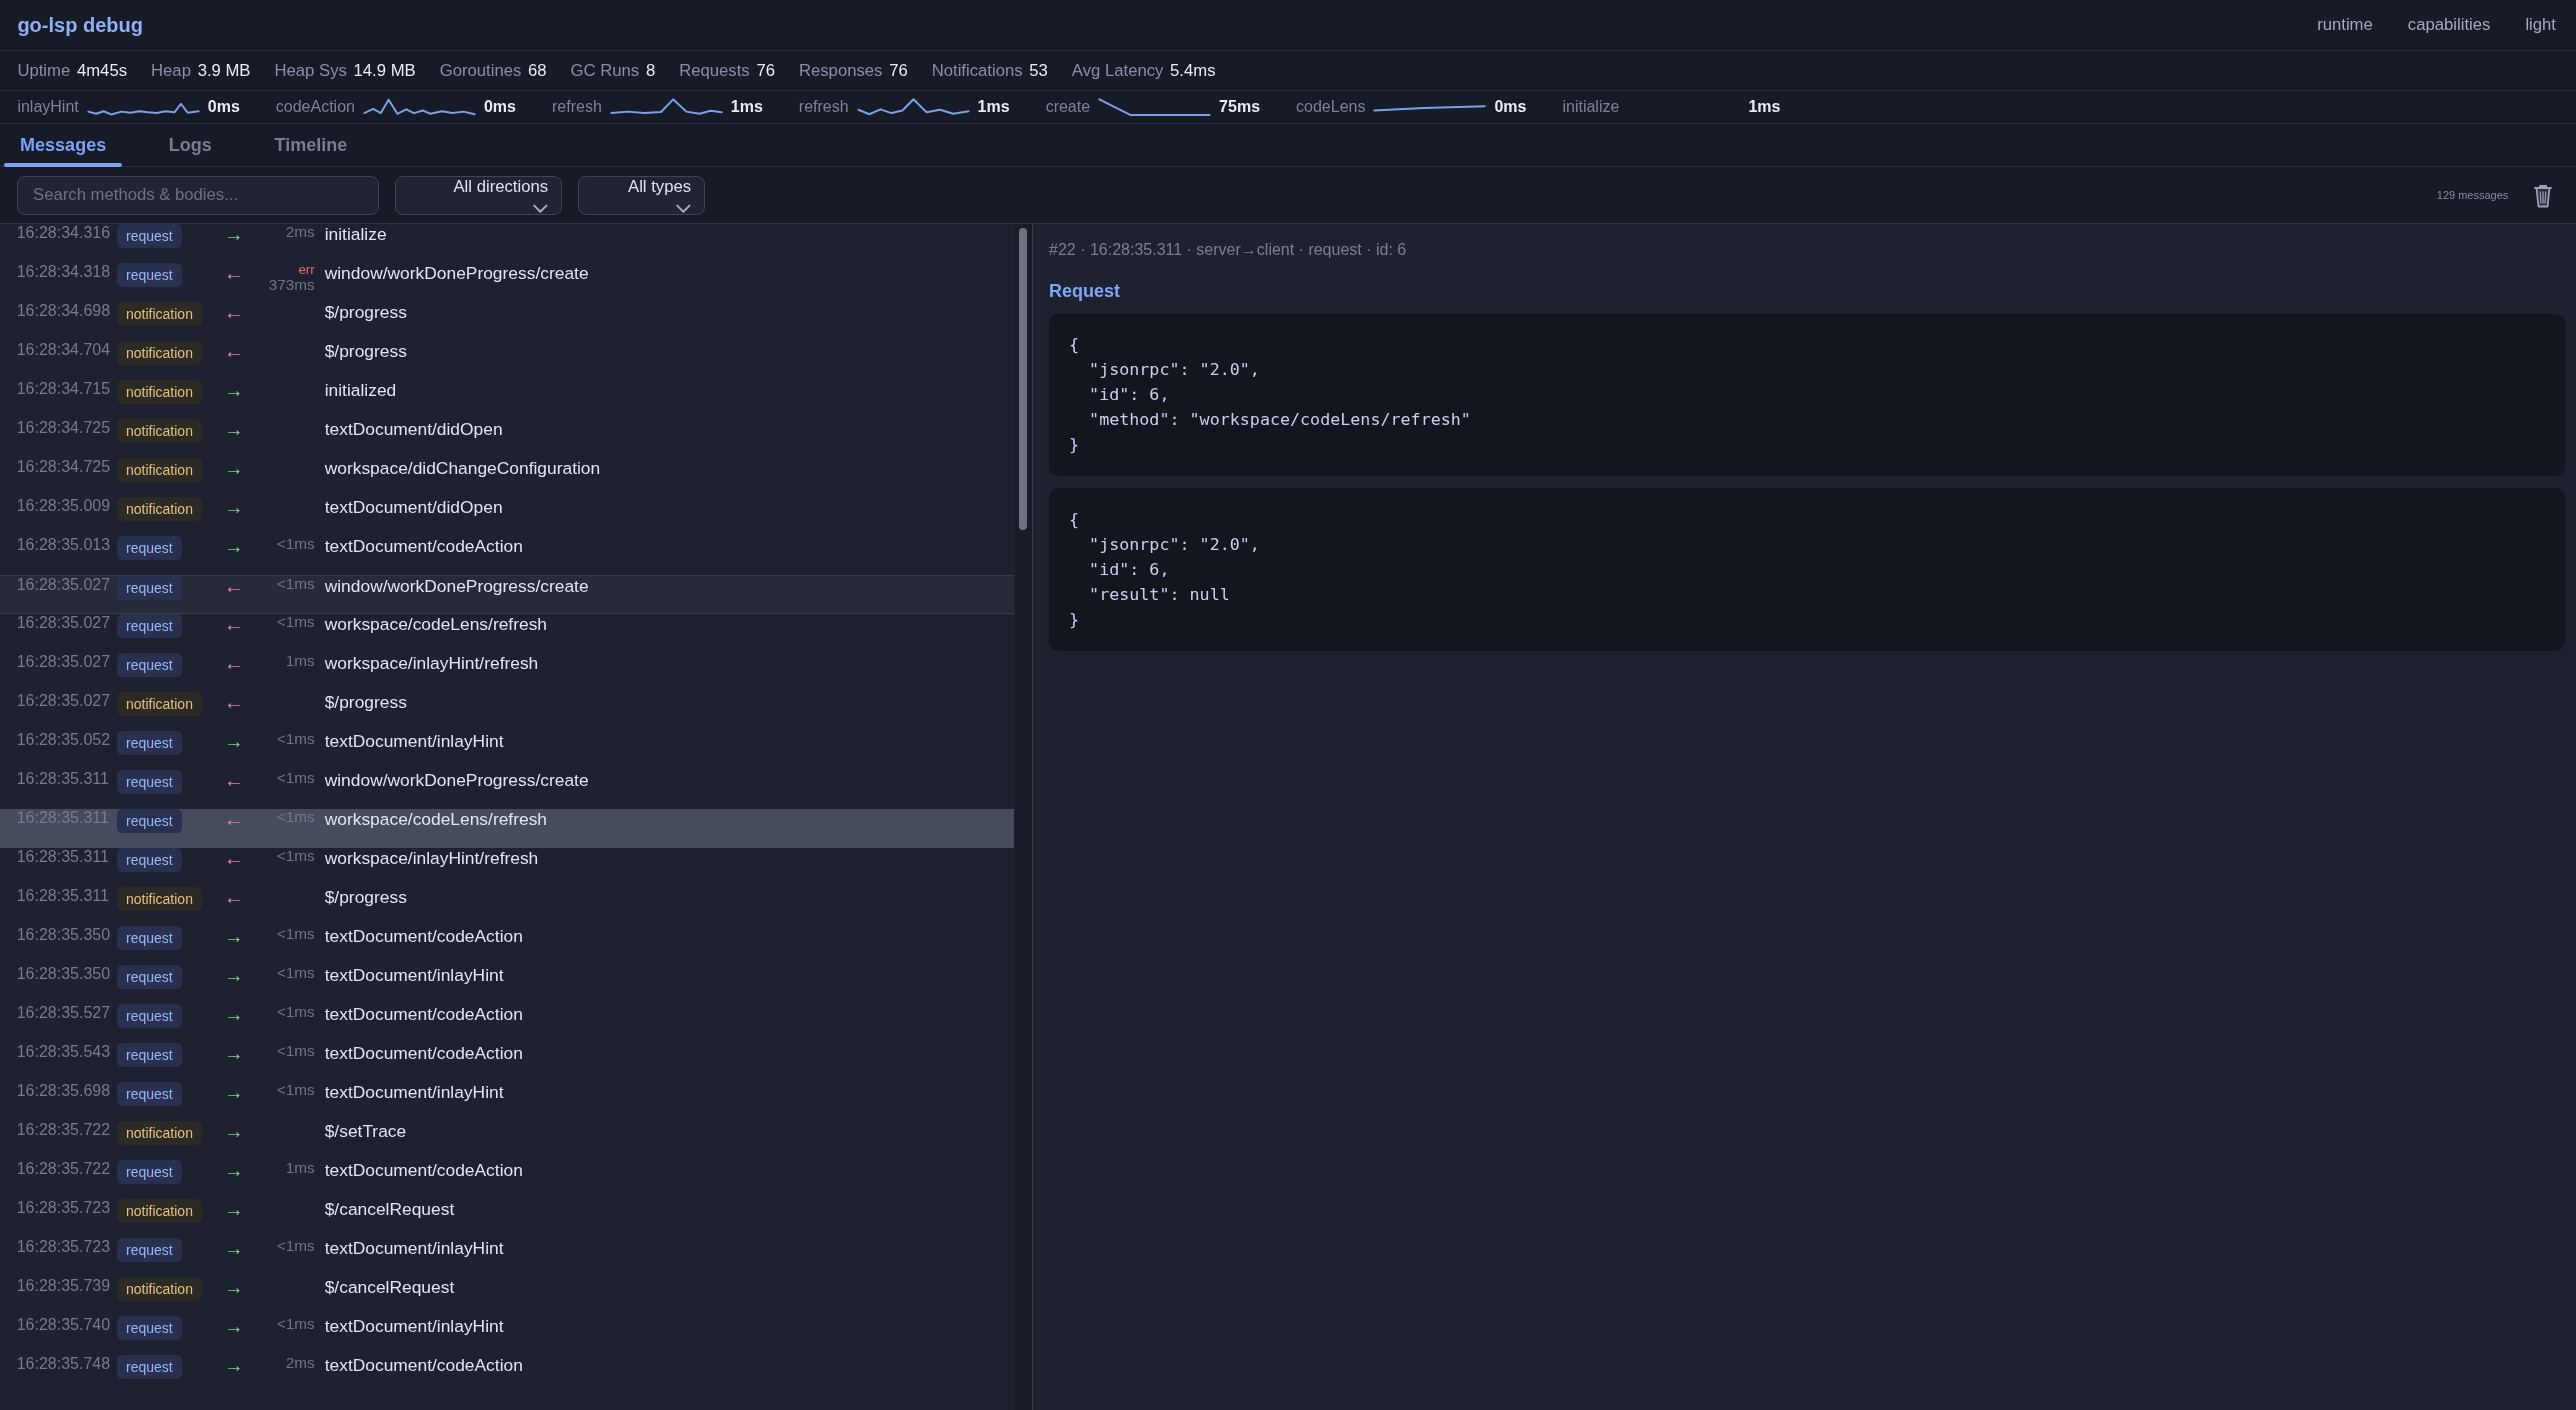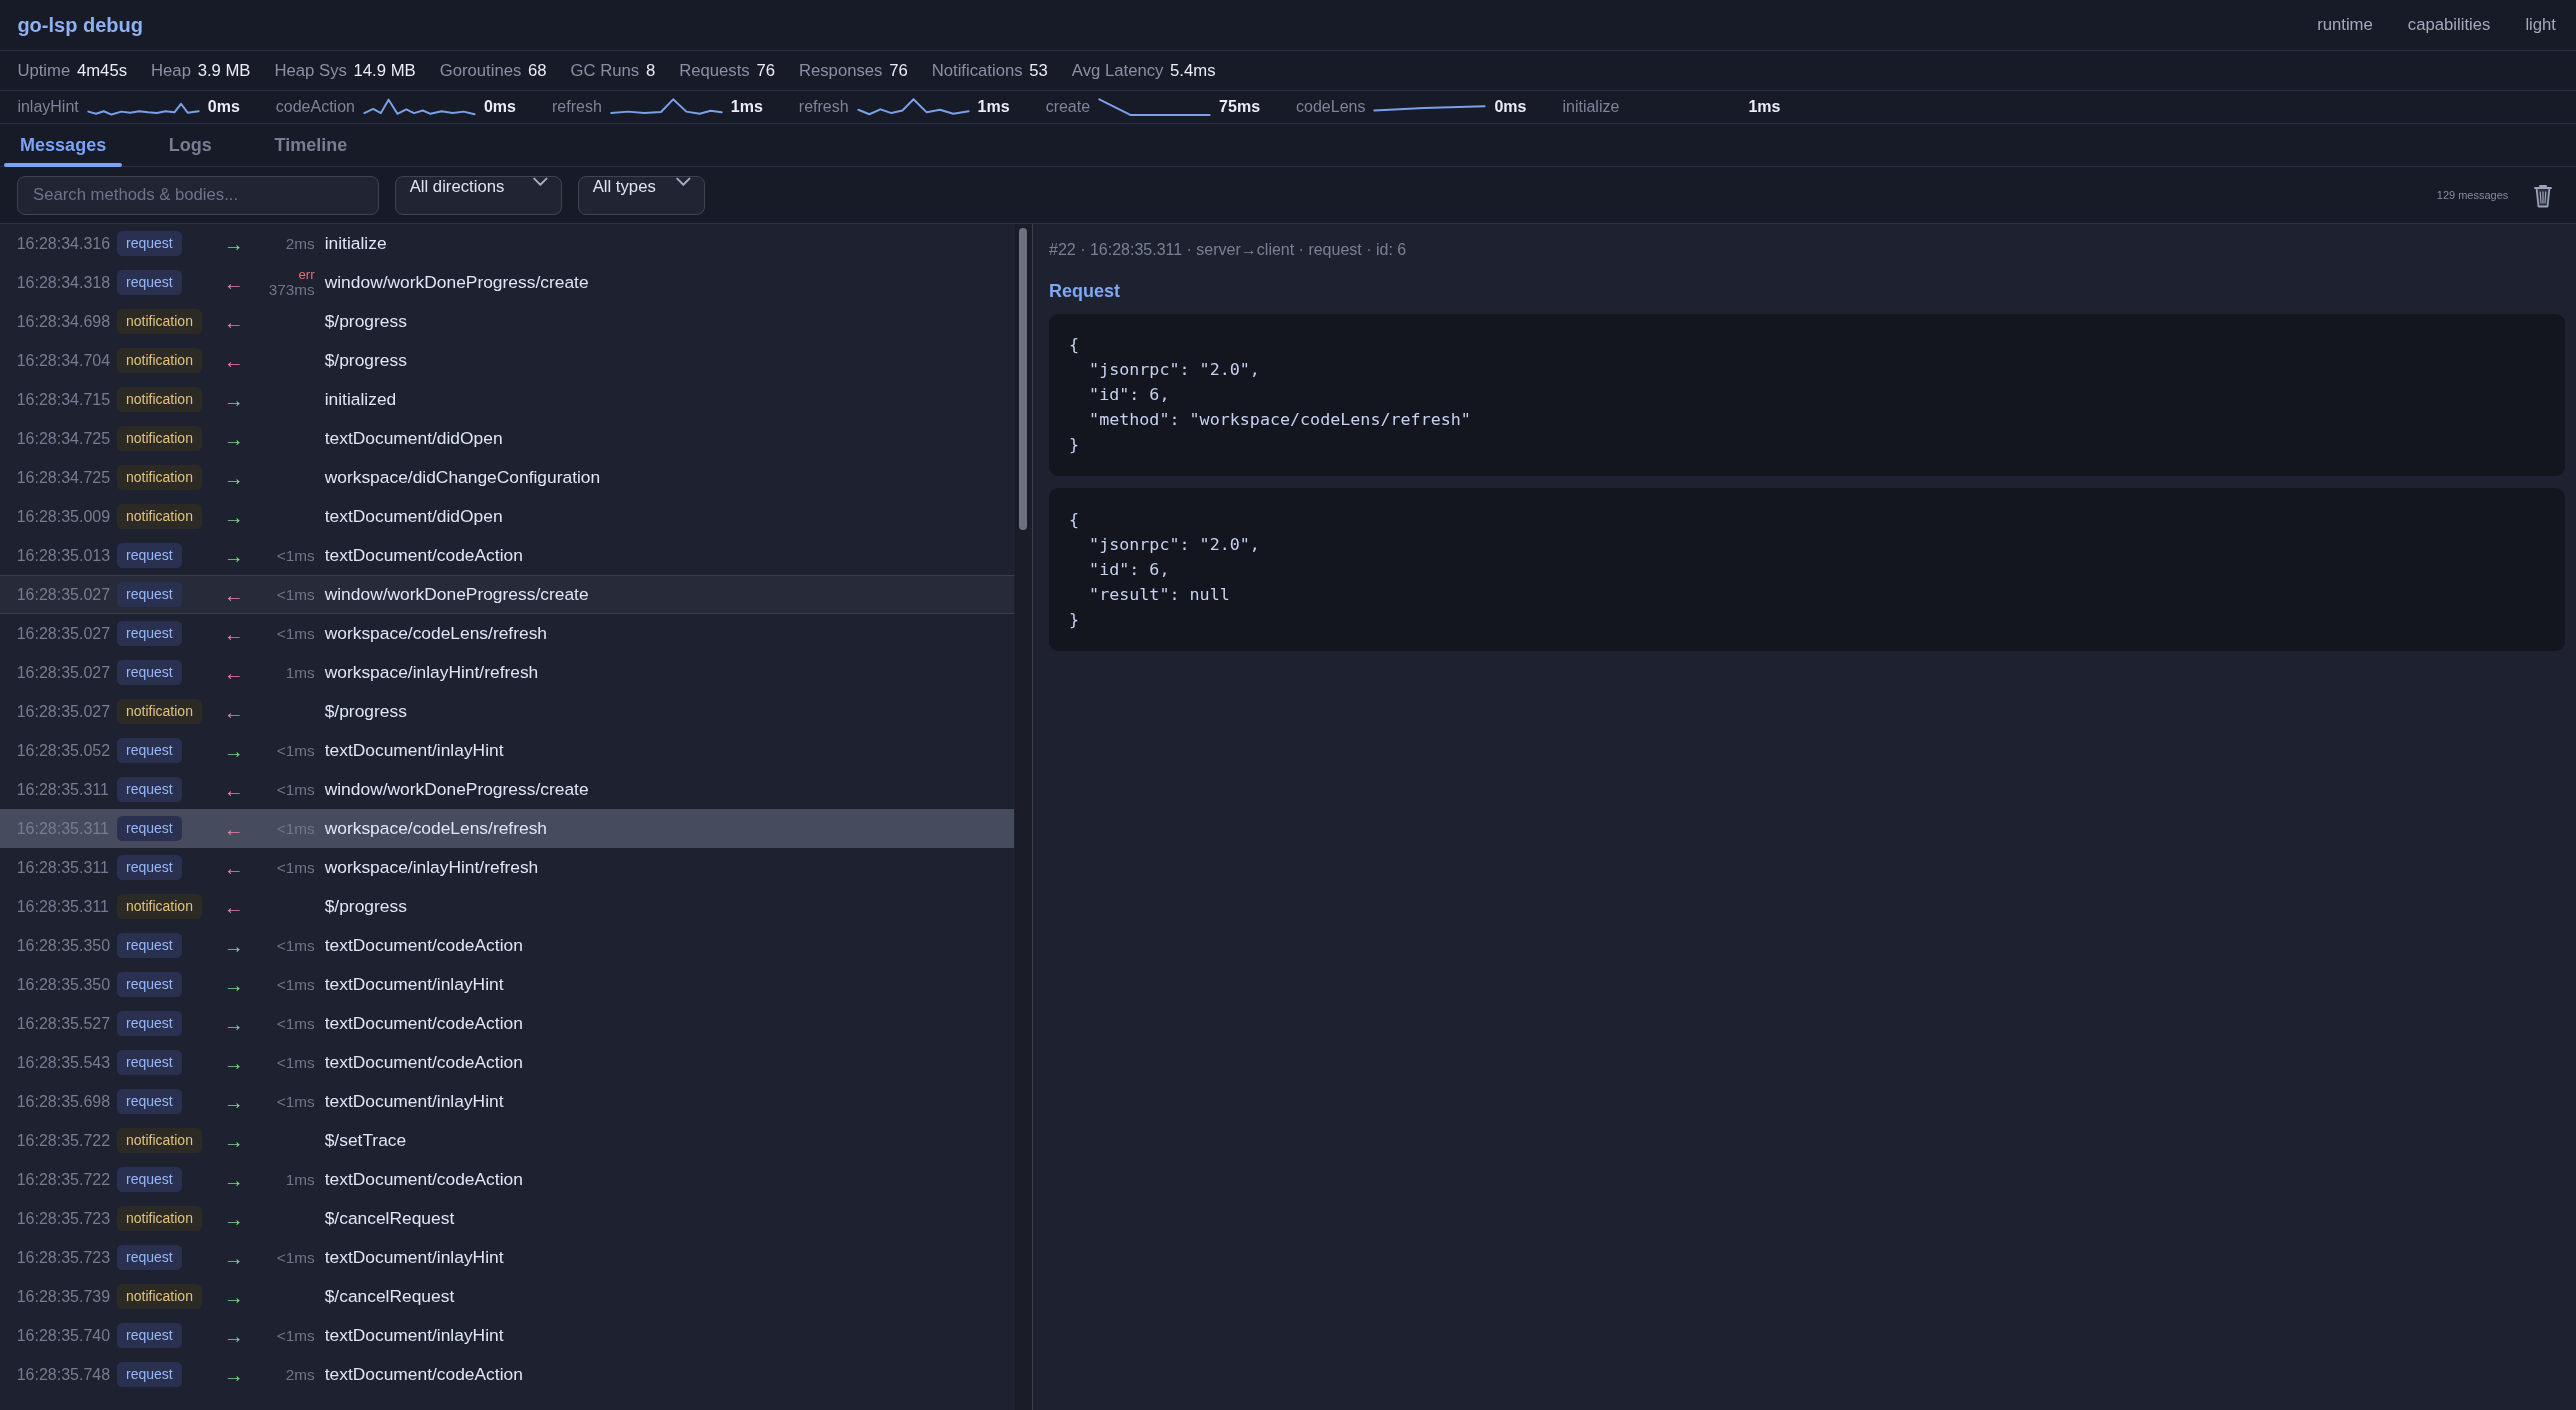--- a/index.html
+++ b/index.html
@@ -40,33 +40,33 @@
   .tab.active::after{content:'';position:absolute;left:0;right:0;bottom:-1.3px;height:4px;
        background:var(--accent);border-radius:2px;}
   
   .toolbar{height:57px;padding:0 18.7px 0 17.4px;gap:16px;border-bottom:1.3px solid #2e3242;}
   .search-input{
     width:362px;height:39px;background:#202433;border:1.3px solid #3f4356;border-radius:8px;
     color:#dfe4f2;font-size:16.7px;padding:0 14.7px;outline:none;font-family:"Liberation Sans",sans-serif;
   }
   .search-input::placeholder{color:#6d7388;}
   .dropdown{height:39px;background:#202433;border:1.3px solid #3f4356;border-radius:8px;
-    display:flex;align-items:flex-start;justify-content:space-between;padding:0 13.3px;cursor:pointer;}
+    display:flex;align-items:flex-end;justify-content:space-between;padding:0 13.3px;cursor:pointer;flex-direction:column;}
   .dropdown .dd-label{font-size:16.7px;color:#dfe4f2;}
   .dd-directions{width:167px;}
   .dd-types{width:127px;}
   .toolbar-spacer{flex:1;}
   .message-count{font-size:11px;color:#858ba0;white-space:nowrap;}
   .trash-btn{width:29px;height:29px;display:flex;align-items:center;justify-content:center;
     cursor:pointer;margin-left:4px;}
   
   .main{display:flex;height:1187px;}
   .list-pane{width:1032px;position:relative;overflow:hidden;background:#1e2130;}
   .list-rows{width:1014px;}
-  .msg-row{display:flex;align-items:center;height:39px;padding-left:16.7px;cursor:pointer;}
+  .msg-row{display:flex;height:39px;padding-left:16.7px;cursor:pointer;}
   .msg-row.hover{background:var(--hover-row-bg);border-top:1.3px solid #383c4c;border-bottom:1.3px solid #383c4c;}
   .msg-row.selected{background:var(--selected-row-bg);}
   .c-time{width:100px;font-size:16px;color:#767c90;flex:none;}
   .c-badge{width:103px;flex:none;}
   .badge{display:inline-block;font-size:14px;padding:4px 9.3px;border-radius:5.3px;line-height:1.15;}
   .badge.request{background:var(--request-badge-bg);color:var(--request-badge-text);}
   .badge.notification{background:var(--notification-badge-bg);color:var(--notification-badge-text);}
   .c-arrow{width:28px;flex:none;text-align:center;font-size:20px;line-height:1;}
   .msg-row.out .c-arrow{color:var(--arrow-out);}
   .msg-row.in  .c-arrow{color:var(--arrow-in);}

